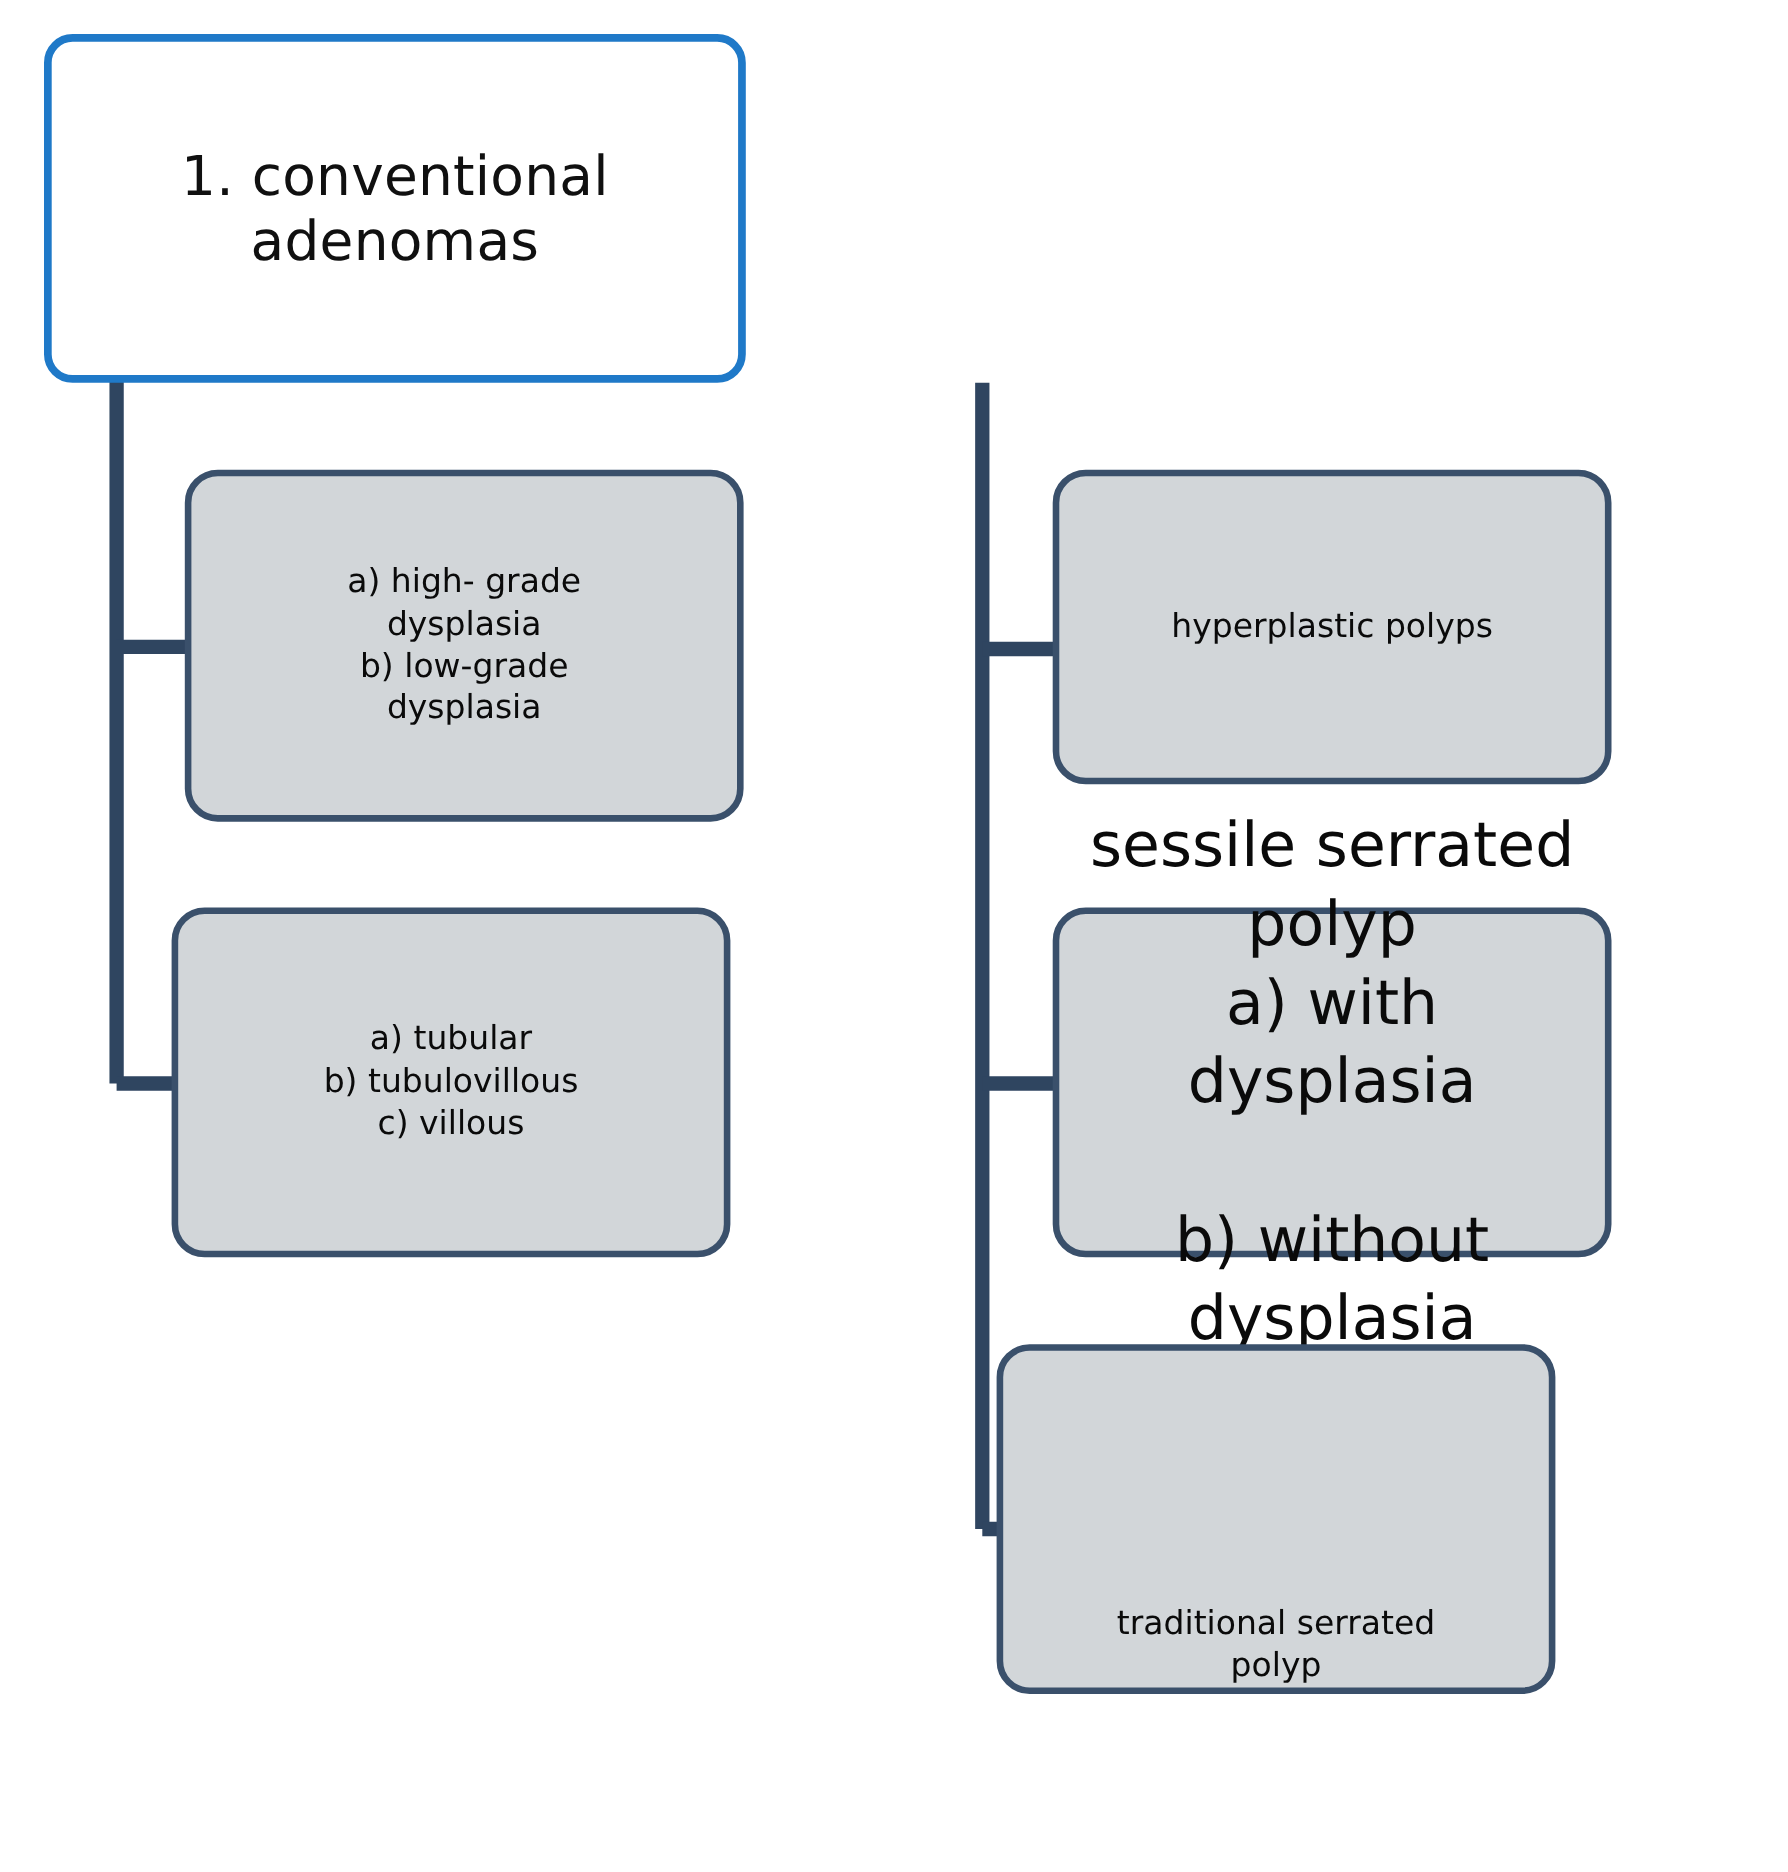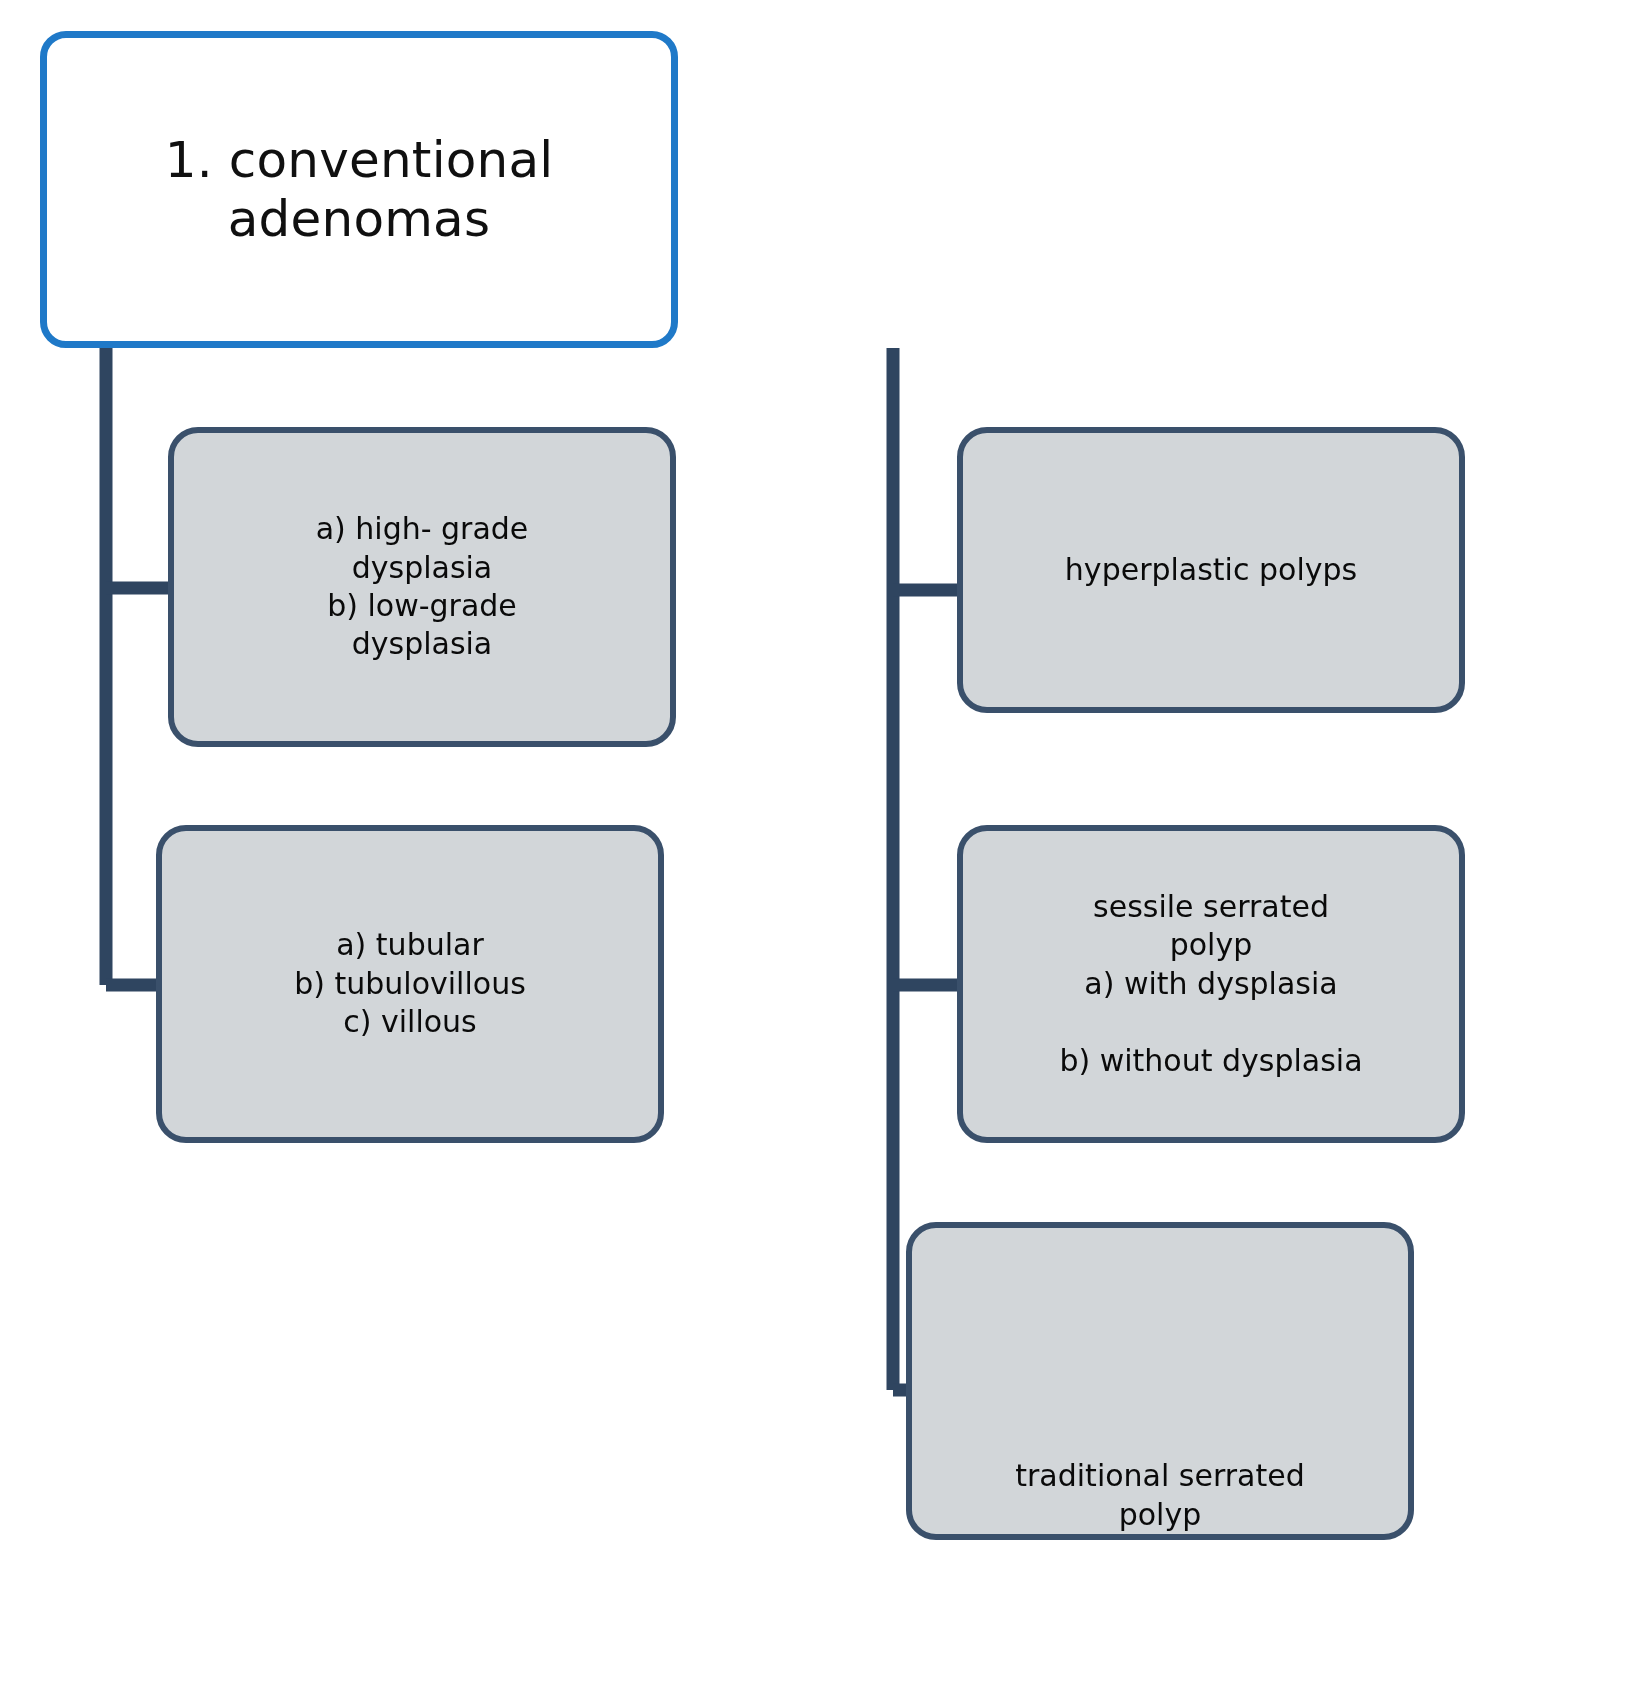--- a/index.html
+++ b/index.html
@@ -67,21 +67,21 @@
   }
   .child-box .label {
     font-size: 30px;
     line-height: 1.28;
     color: #0A0A0A;
     font-weight: 400;
     padding: 0 16px;
     white-space: pre-line;
   }
   .child-box.wide-text .label {
-    font-size: 30px;
+    font-size: 56px;
   }
 </style>
 </head>
 <body>
 
 <div id="canvas">
 
   <svg id="connectors" viewBox="0 0 1625 1702" width="1625" height="1702" xmlns="http://www.w3.org/2000/svg" aria-hidden="true">
     <g stroke="#2F4560" stroke-width="13" fill="none" stroke-linecap="butt">
 

